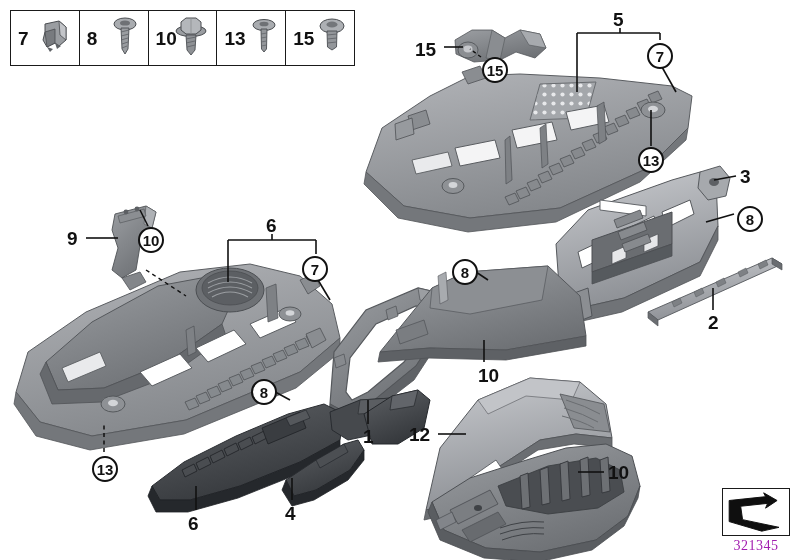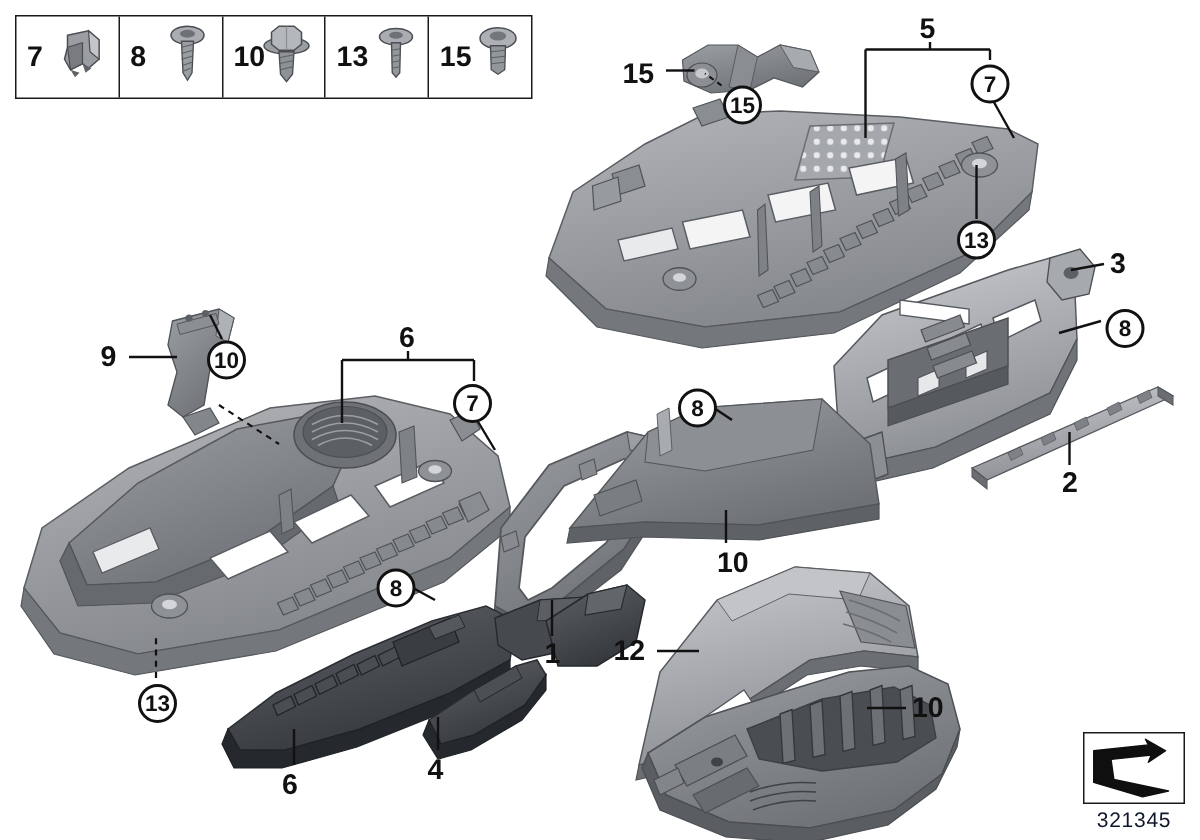--- a/index.html
+++ b/index.html
@@ -21,21 +21,21 @@
   .lbl{position:absolute;font-size:19px;font-weight:bold;color:#111;
        line-height:1;white-space:nowrap;}
   .clbl{position:absolute;width:26px;height:26px;border:2px solid #111;border-radius:50%;
         background:#fff;display:flex;align-items:center;justify-content:center;
         font-size:15px;font-weight:bold;color:#111;box-sizing:border-box;}
 
   
   .orient-box{position:absolute;left:722px;top:488px;width:68px;height:48px;
               border:1.4px solid #1a1a1a;background:#fff;box-sizing:border-box;}
   .diagnum{position:absolute;left:722px;top:538px;width:68px;text-align:center;
-           font-size:14px;color:#0f172a;letter-spacing:.5px;}
+           font-size:14px;color:#a21caf;letter-spacing:.5px;font-family:Liberation Serif, serif;}
 </style>
 </head>
 <body>
 
 <div id="stage">
 
   <svg class="layer" viewBox="0 0 800 560">
     <defs>
       <linearGradient id="gLight" x1="0" y1="0" x2="0.4" y2="1">
         <stop offset="0%" stop-color="#b2b4b8"></stop>

